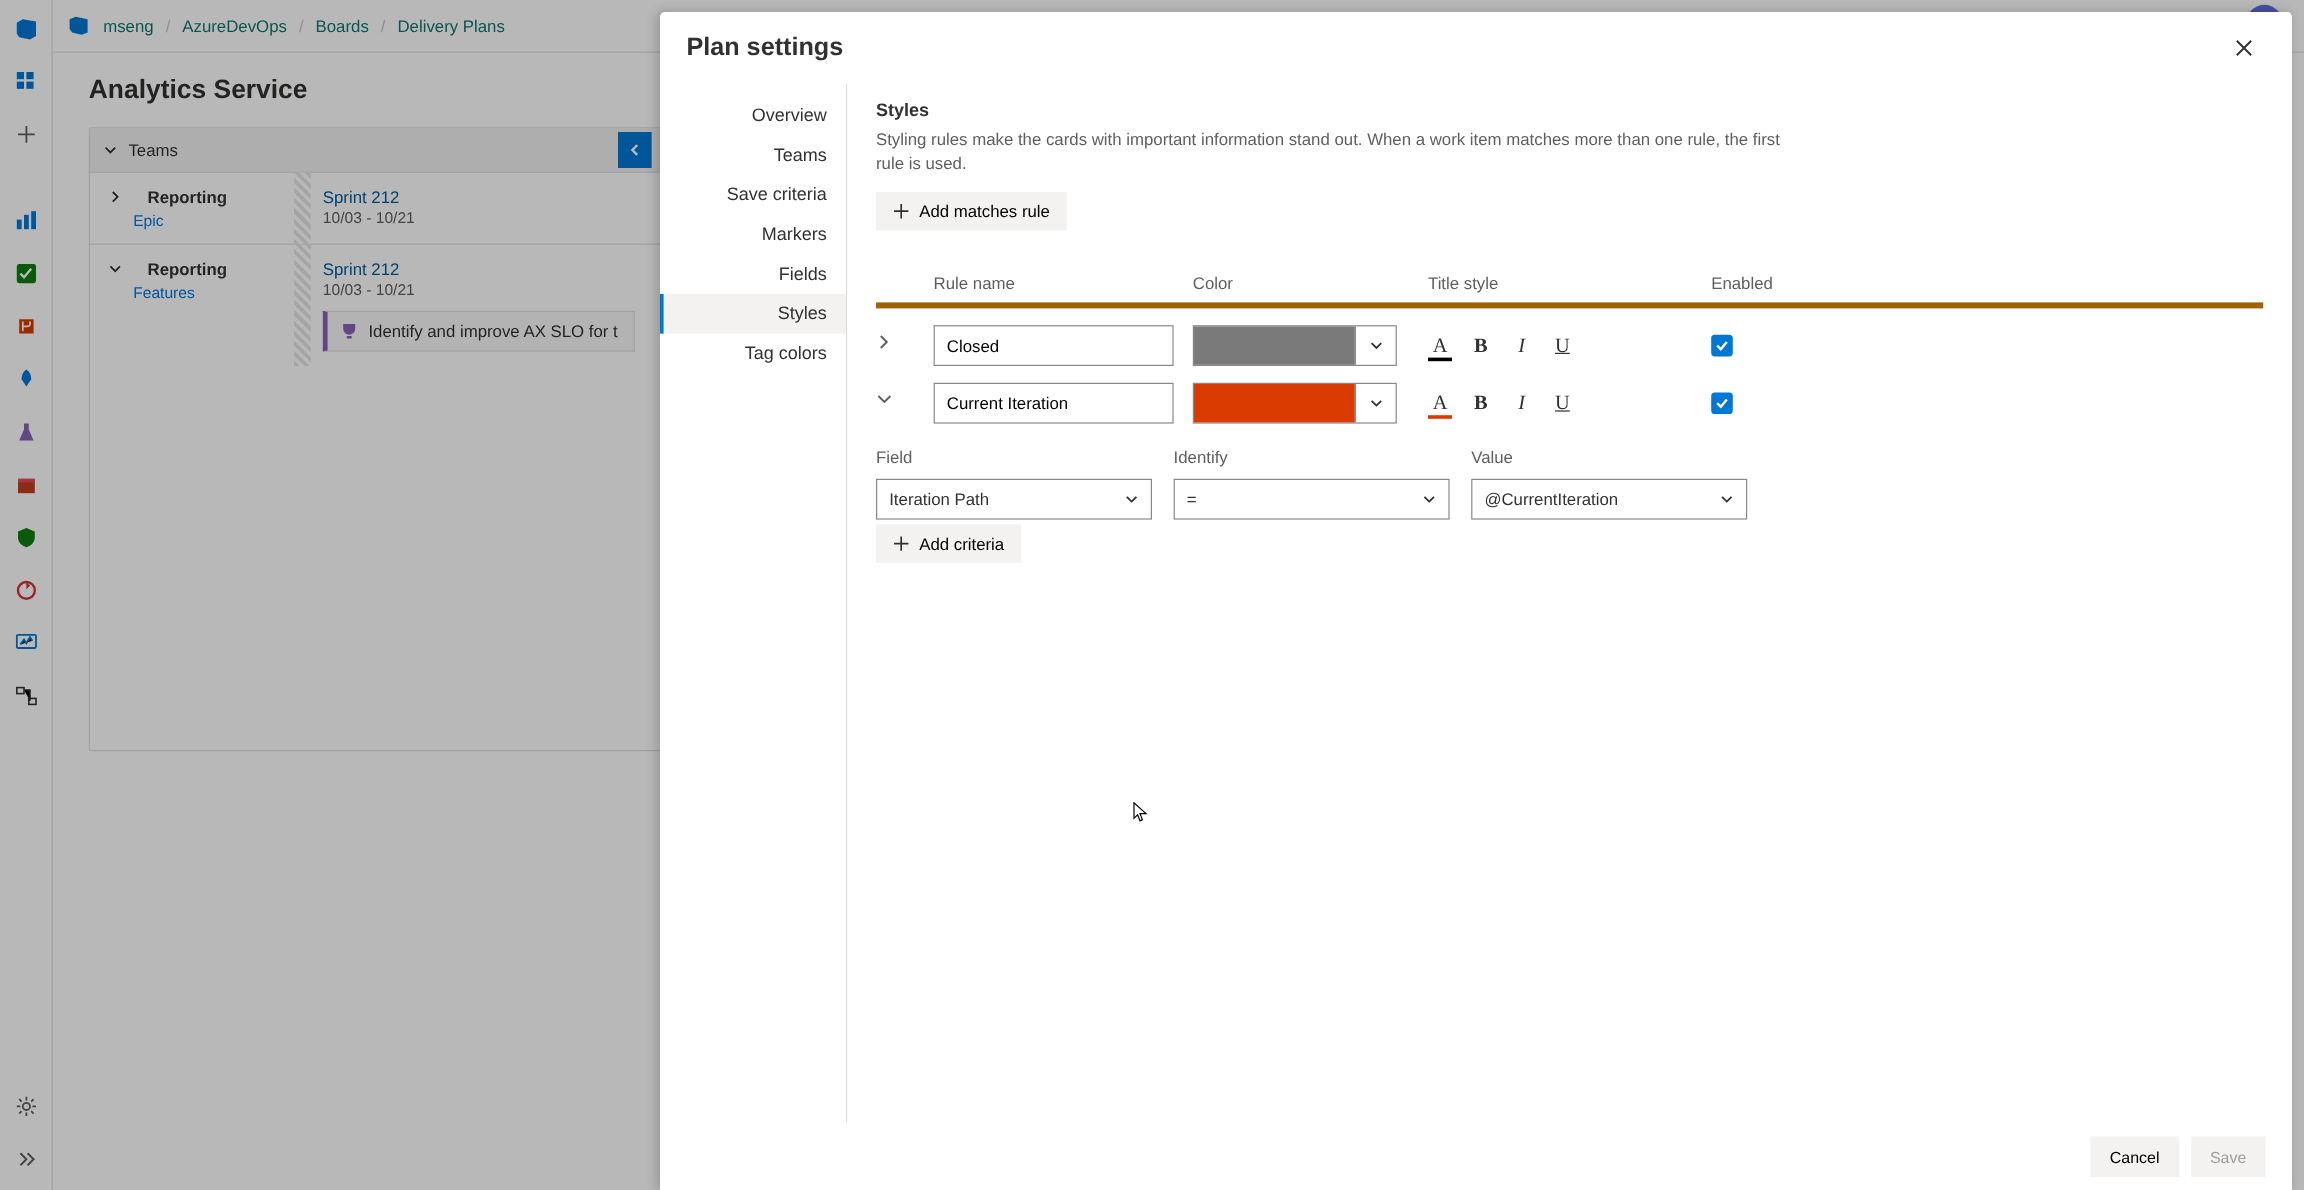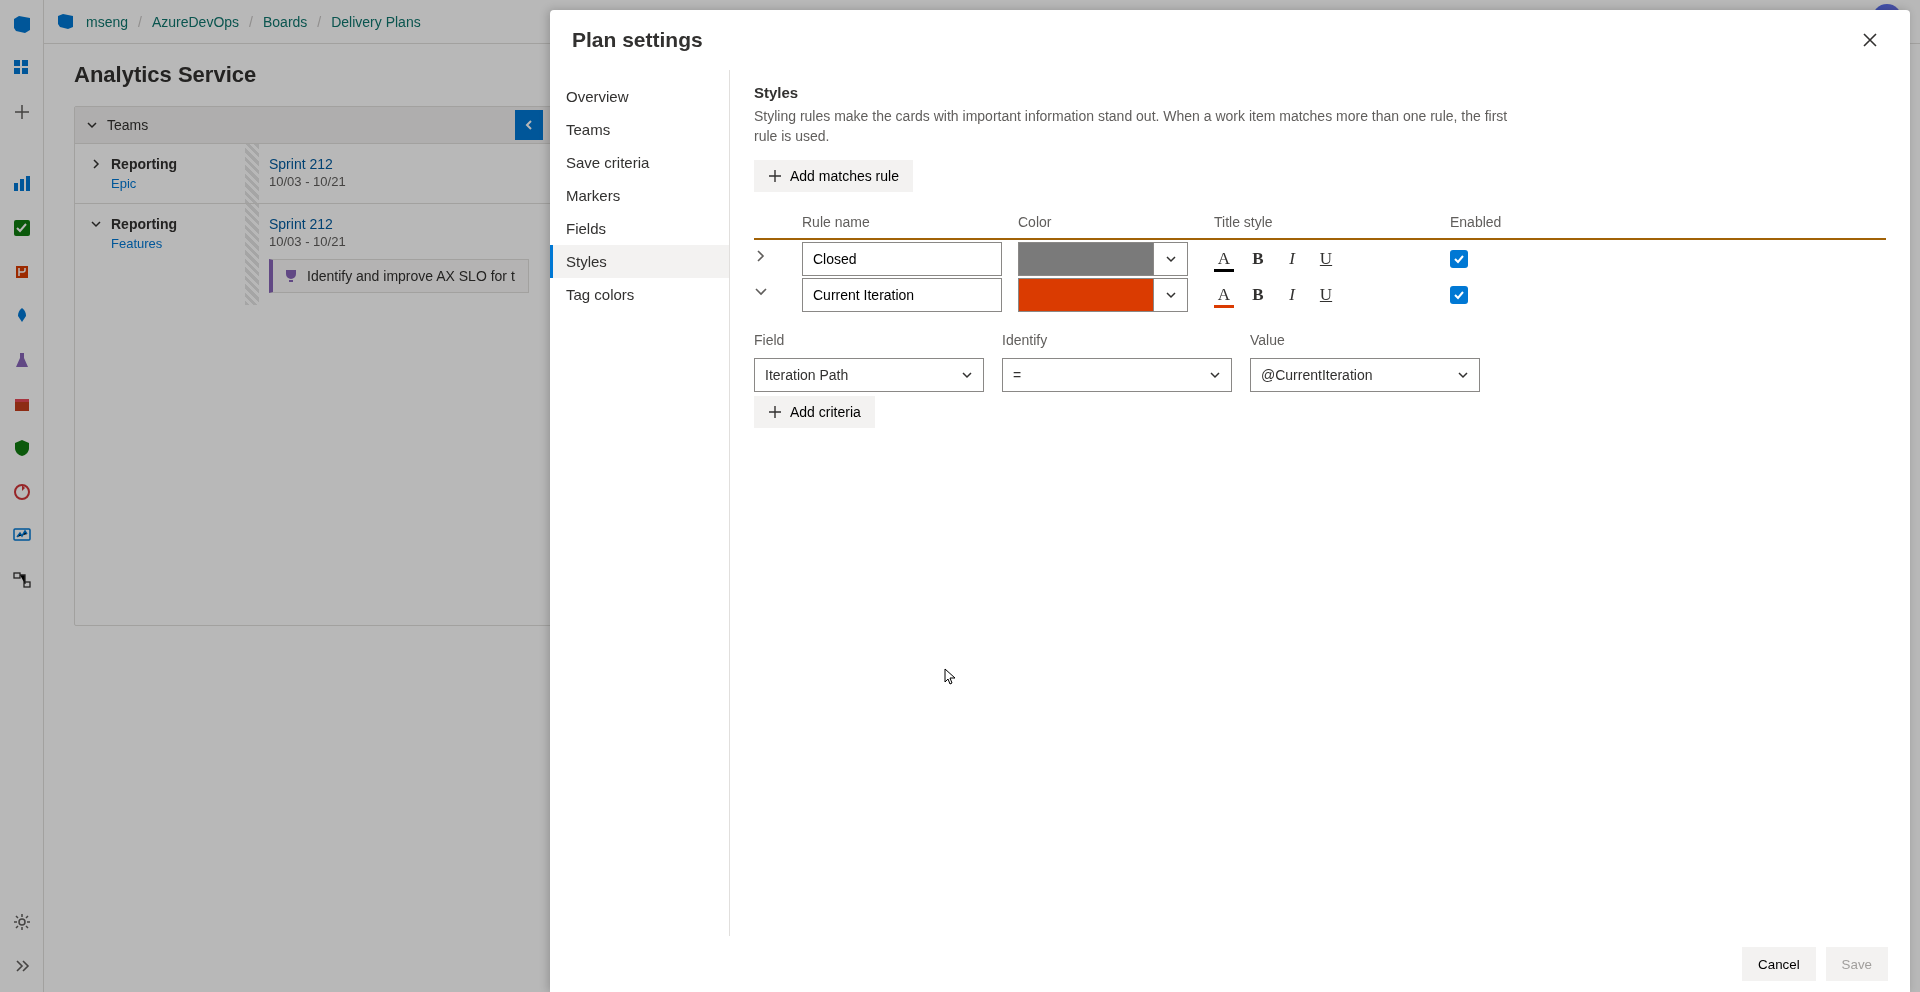--- a/index.html
+++ b/index.html
@@ -79,21 +79,21 @@
       gap: 8px;
     }
     .teams-header-row .arrow-btn {
       margin-left: auto;
       width: 28px; height: 30px;
       background: #0078d4;
       color: #fff;
       display: flex; align-items: center; justify-content: center;
     }
     .team-line {
-      display: flex; align-items:center; gap:8px;
+      display: flex; align-items:center; gap:20px;
     }
     .team-name { font-weight:600; }
     .team-sub { color:#0078d4; font-size:13px; margin-left:22px; margin-top:4px;}
     .sprint-title { color:#005a9e; font-weight:400; }
     .sprint-dates { color:#605e5c; font-size:13px; margin-top:2px;}
     .card-item {
       margin-top:10px;
       border:1px solid #e1dfdd;
       border-left:4px solid #8764b8;
       background:#faf9f8;
@@ -141,23 +141,24 @@
       cursor: pointer;
       color: #323130;
     }
 
     .panel-body {
       flex: 1;
       display: flex;
       overflow: hidden;
     }
     .panel-nav {
-      width: 180px;
+      width: 156px;
       border-right: 1px solid #e1dfdd;
       padding: 10px 0;
+      text-align: right;
     }
     .panel-nav-item {
       padding: 8px 16px;
       cursor: pointer;
       font-size: 15px;
     }
     .panel-nav-item.selected {
       background: #f3f2f1;
       border-left: 3px solid #0078d4;
       padding-left: 13px;
@@ -188,32 +189,32 @@
       align-items: center;
       gap: 8px;
       cursor: pointer;
       font-size: 14px;
     }
 
     .rules-head {
       display: grid;
       grid-template-columns: 32px 200px 180px 220px 80px;
       gap: 16px;
-      margin-top: 22px;
+      margin-top: 36px;
       color: #605e5c;
       font-size: 14px;
       padding-bottom: 8px;
-      border-bottom: 2px solid #a16207;
+      border-bottom: 5px solid #a16207;
     }
     .rule-row {
       display: grid;
       grid-template-columns: 32px 200px 180px 220px 80px;
       gap: 16px;
       align-items: center;
-      margin-top: 2px;
+      margin-top: 14px;
     }
     .chev {
       width: 20px; height: 20px;
       cursor: pointer;
     }
     .text-input {
       height: 34px;
       border: 1px solid #8a8886;
       padding: 0 10px;
       width: 100%;

